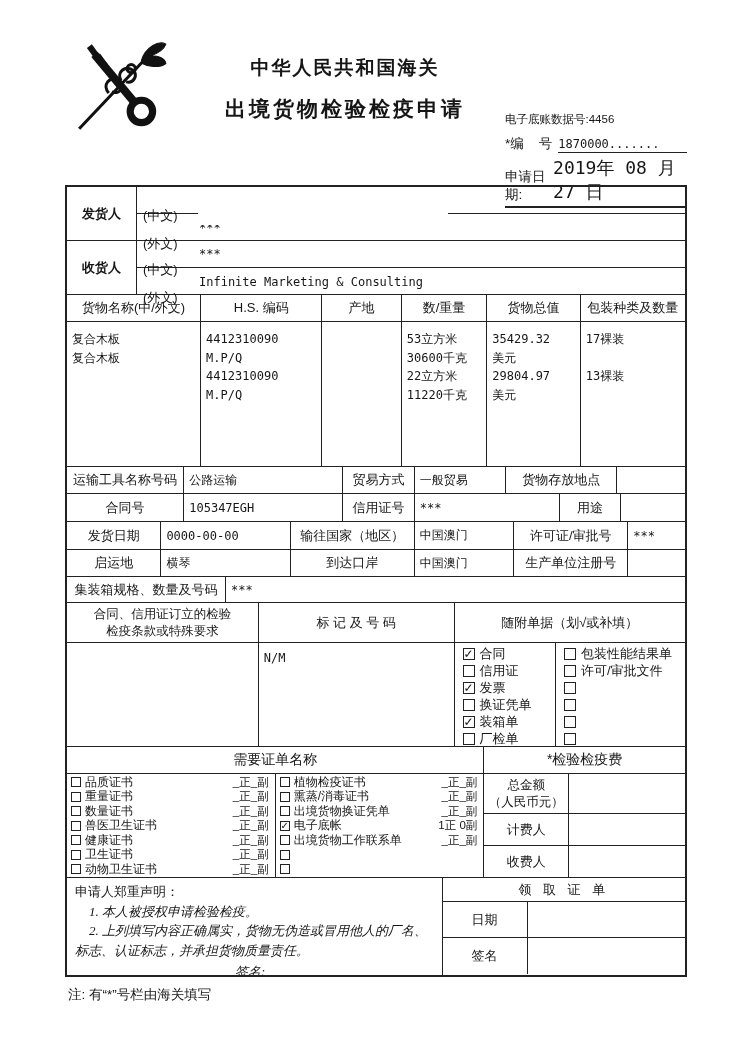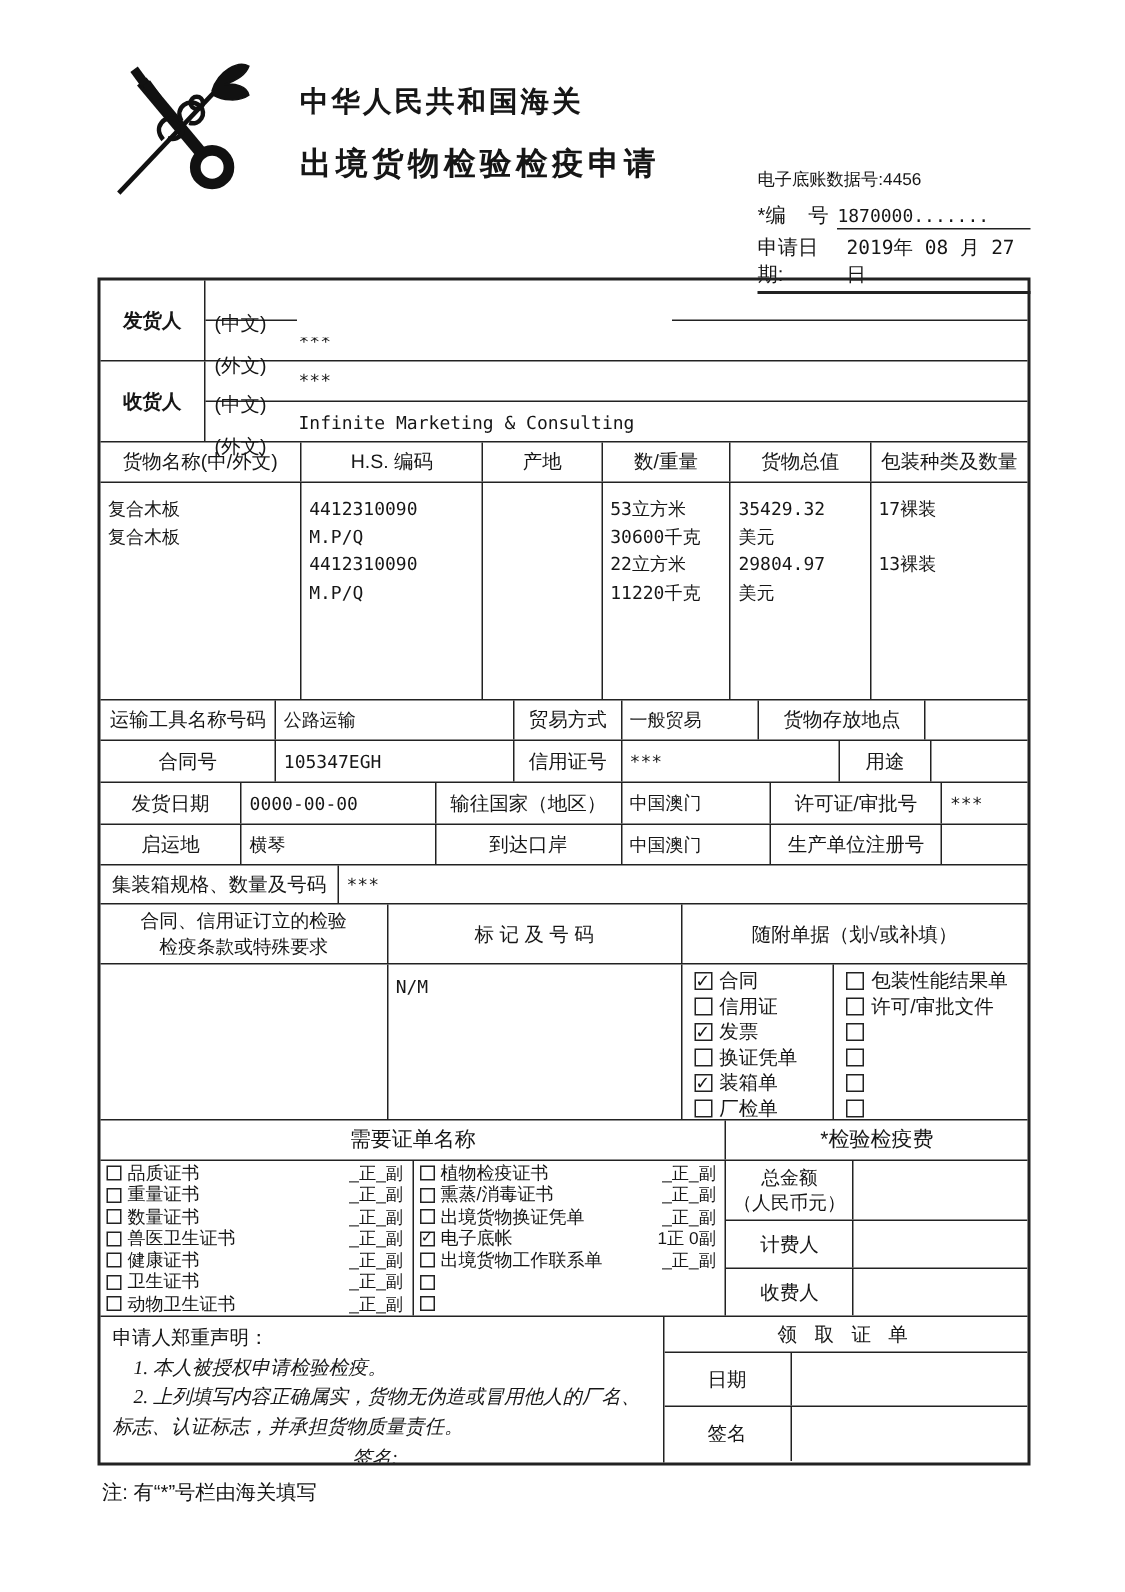--- a/index.html
+++ b/index.html
@@ -5,32 +5,32 @@
   html,body { margin:0; padding:0; }
   body {
     width:750px; height:1061px; position:relative;
     background:#ffffff; color:#161616;
     font-family:"Liberation Sans", sans-serif;
     font-size:13px;
     overflow:hidden;
   }
   
   .logo { position:absolute; left:70px; top:38px; width:102px; height:102px; }
-  .titleblock { position:absolute; left:200px; top:55px; width:290px; }
+  .titleblock { position:absolute; left:200px; top:55px; width:290px; text-align:center; }
   .title1 { font-size:19px; font-weight:bold; letter-spacing:2px; }
   .title2 { font-size:21px; font-weight:bold; letter-spacing:3px; margin-top:14px; }
   .infoblock { position:absolute; left:505px; top:112px; width:182px; }
   .eaccount { font-size:11.5px; white-space:pre; }
   .serialrow { display:flex; align-items:flex-end; margin-top:8px; font-size:13.5px; }
   .serialrow .lbl { white-space:pre; }
   .serialrow .val { flex:1; border-bottom:1.5px solid #222; margin-left:6px;
                     font-family:"DejaVu Sans Mono", monospace; font-size:12px; padding-bottom:1px;}
   .daterow { display:flex; align-items:flex-end; border-bottom:2px solid #222;
              margin-top:3px; padding-bottom:2px; font-size:13.5px;}
-  .daterow .val { margin-left:6px; font-size:13px; }
+  .daterow .val { margin-left:6px; font-size:18px; }
   
   .form { position:absolute; left:65px; top:185px; width:622px; border:2px solid #222;
           display:flex; flex-direction:column; box-sizing:border-box; }
   .form * { box-sizing:border-box; }
   .row { display:flex; border-bottom:1px solid #222; width:100%; }
   .row:last-child { border-bottom:none; }
   .cell { border-right:1px solid #222; padding:2px 5px; overflow:hidden; }
   .cell:last-child { border-right:none; }
   .lab { display:flex; align-items:center; justify-content:center; text-align:center; }
   .val { font-family:"DejaVu Sans Mono", monospace; font-size:12px; display:flex; align-items:center; }

